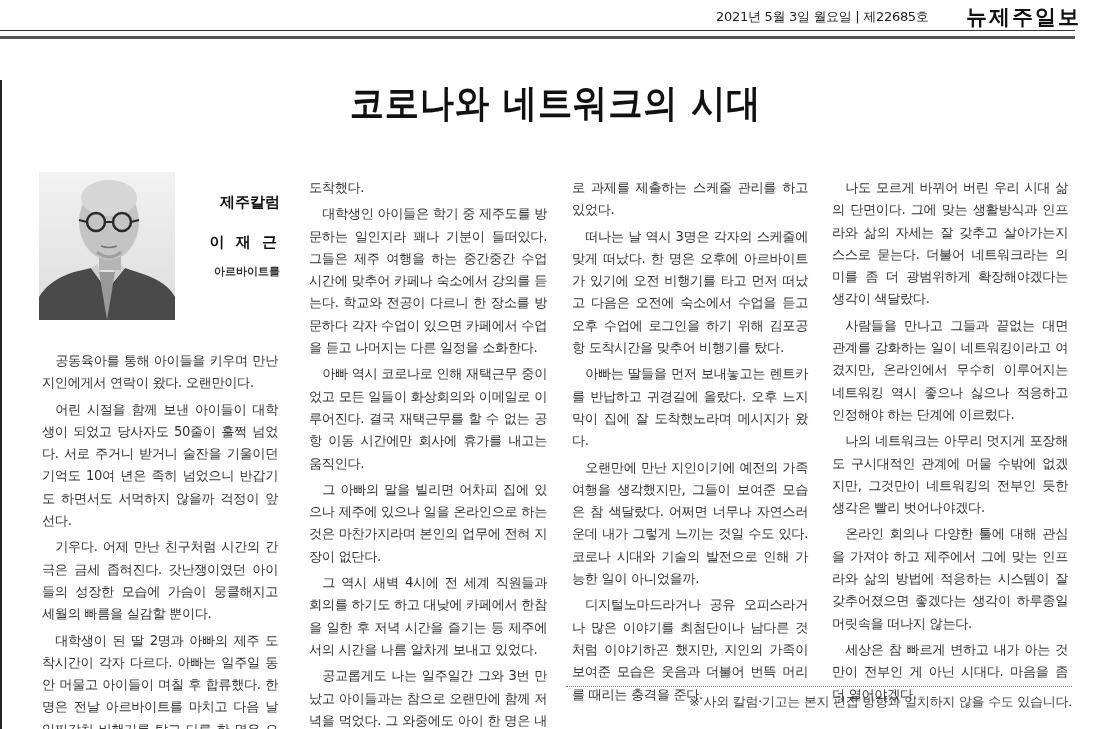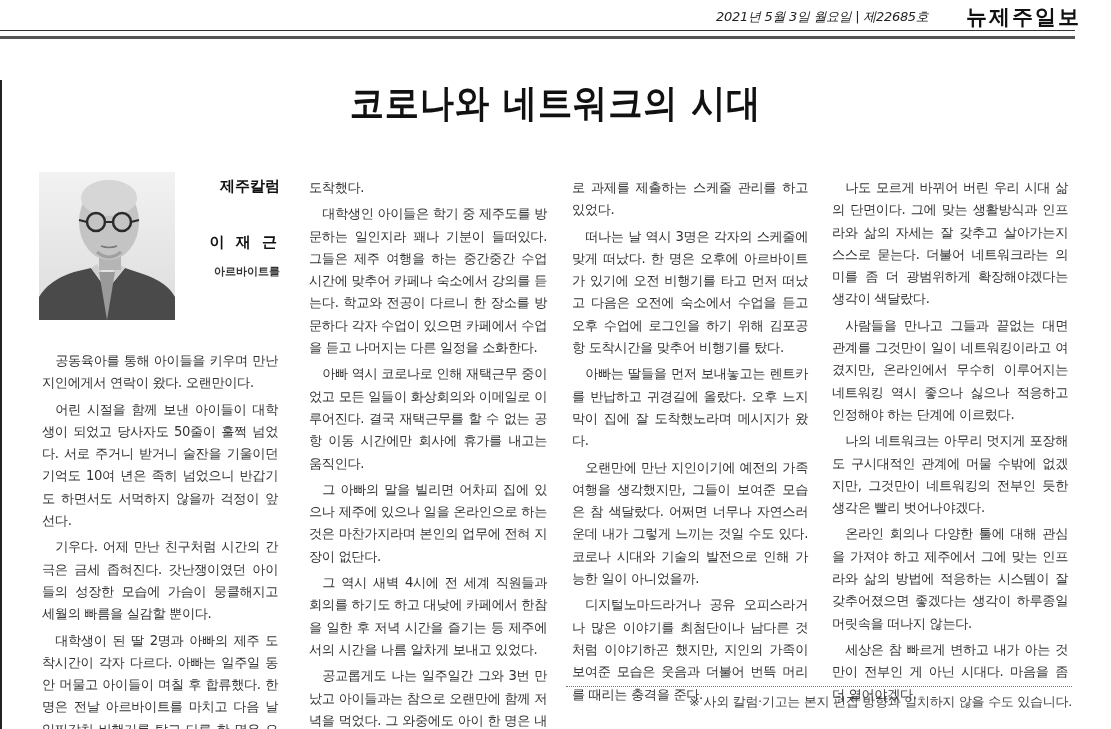--- a/index.html
+++ b/index.html
@@ -1,24 +1,24 @@
 <!DOCTYPE html>
 <html><head>
 <meta charset="utf-8">
 <style>
   html, body { margin: 0; padding: 0; background: #ffffff; }
   body { width: 1111px; height: 729px; position: relative; overflow: hidden; font-family: "DejaVu Sans", sans-serif; color: #2a2a2a; }
-  .masthead-meta { position: absolute; top: 8px; left: 716px; font-size: 13px; color: #222; letter-spacing: -0.3px; font-style: italic; }
+  .masthead-meta { position: absolute; top: 8px; left: 716px; font-size: 13px; color: #222; letter-spacing: -0.3px; }
   .masthead-logo { position: absolute; top: 3px; left: 966px; font-size: 21px; font-weight: bold; color: #111; letter-spacing: 2px; text-align: center; }
   .rule-thin { position: absolute; top: 30px; left: 0; width: 1075px; height: 1px; background: #333; }
   .rule-thick { position: absolute; top: 36px; left: 0; width: 1075px; height: 3px; background: #555; }
   .left-bracket { position: absolute; left: 0; top: 80px; width: 2px; height: 649px; background: #222; }
   .headline { position: absolute; top: 78px; left: 0; width: 1111px; text-align: center; font-size: 38px; font-weight: bold; color: #111; letter-spacing: 1px; font-family: "DejaVu Serif", serif; transform: scaleX(0.9); }
   .photo { position: absolute; left: 39px; top: 172px; width: 136px; height: 148px; background: #efefef; overflow: hidden; }
-  .byline-section { position: absolute; top: 177px; right: calc(1111px - 280px); font-size: 15px; font-weight: bold; color: #111; text-align: left; }
+  .byline-section { position: absolute; top: 193px; right: calc(1111px - 280px); font-size: 15px; font-weight: bold; color: #111; text-align: left; }
   .byline-name { position: absolute; top: 233px; right: calc(1111px - 280px); font-size: 15px; font-weight: bold; color: #111; letter-spacing: 3px; }
   .byline-role { position: absolute; top: 264px; right: calc(1111px - 280px); font-size: 11px; font-weight: bold; color: #333; }
   .col { position: absolute; font-size: 13.2px; line-height: 22.3px; color: #333; letter-spacing: -0.35px; text-align: justify; }
   .col p { margin: 4px; text-indent: 1em; }
   .col p.cont { text-indent: 0; }
   .col1 { left: 38px; top: 346px; width: 244px; }
   .col2 { left: 305px; top: 173px; width: 246px; }
   .col3 { left: 568px; top: 173px; width: 244px; }
   .col4 { left: 828px; top: 173px; width: 244px; }
   .dotted-rule { position: absolute; left: 566px; top: 686px; width: 506px; border-top: 1px dotted #777; }
@@ -83,20 +83,20 @@
 <div class="col col3">
   <p class="cont">로 과제를 제출하는 스케줄 관리를 하고 있었다.</p>
   <p>떠나는 날 역시 3명은 각자의 스케줄에 맞게 떠났다. 한 명은 오후에 아르바이트가 있기에 오전 비행기를 타고 먼저 떠났고 다음은 오전에 숙소에서 수업을 듣고 오후 수업에 로그인을 하기 위해 김포공항 도착시간을 맞추어 비행기를 탔다.</p>
   <p>아빠는 딸들을 먼저 보내놓고는 렌트카를 반납하고 귀경길에 올랐다. 오후 느지막이 집에 잘 도착했노라며 메시지가 왔다.</p>
   <p>오랜만에 만난 지인이기에 예전의 가족 여행을 생각했지만, 그들이 보여준 모습은 참 색달랐다. 어쩌면 너무나 자연스러운데 내가 그렇게 느끼는 것일 수도 있다. 코로나 시대와 기술의 발전으로 인해 가능한 일이 아니었을까.</p>
   <p>디지털노마드라거나 공유 오피스라거나 많은 이야기를 최첨단이나 남다른 것처럼 이야기하곤 했지만, 지인의 가족이 보여준 모습은 웃음과 더불어 번뜩 머리를 때리는 충격을 준다.</p>
 </div>
 
 <div class="col col4">
   <p>나도 모르게 바뀌어 버린 우리 시대 삶의 단면이다. 그에 맞는 생활방식과 인프라와 삶의 자세는 잘 갖추고 살아가는지 스스로 묻는다. 더불어 네트워크라는 의미를 좀 더 광범위하게 확장해야겠다는 생각이 색달랐다.</p>
-  <p>사람들을 만나고 그들과 끝없는 대면 관계를 그것만이 일이 네트워킹이라고 여겼지만, 온라인에서 무수히 이루어지는 네트워킹 역시 좋으나 싫으나 적응하고 인정해야 하는 단계에 이르렀다.</p>
+  <p>사람들을 만나고 그들과 끝없는 대면 관계를 강화하는 일이 네트워킹이라고 여겼지만, 온라인에서 무수히 이루어지는 네트워킹 역시 좋으나 싫으나 적응하고 인정해야 하는 단계에 이르렀다.</p>
   <p>나의 네트워크는 아무리 멋지게 포장해도 구시대적인 관계에 머물 수밖에 없겠지만, 그것만이 네트워킹의 전부인 듯한 생각은 빨리 벗어나야겠다.</p>
   <p>온라인 회의나 다양한 툴에 대해 관심을 가져야 하고 제주에서 그에 맞는 인프라와 삶의 방법에 적응하는 시스템이 잘 갖추어졌으면 좋겠다는 생각이 하루종일 머릿속을 떠나지 않는다.</p>
   <p>세상은 참 빠르게 변하고 내가 아는 것만이 전부인 게 아닌 시대다. 마음을 좀 더 열어야겠다.</p>
 </div>
 
 <div class="dotted-rule"></div>
 <div class="disclaimer">※ 사외 칼럼·기고는 본지 편집 방향과 일치하지 않을 수도 있습니다.</div>
 
 </body></html>

